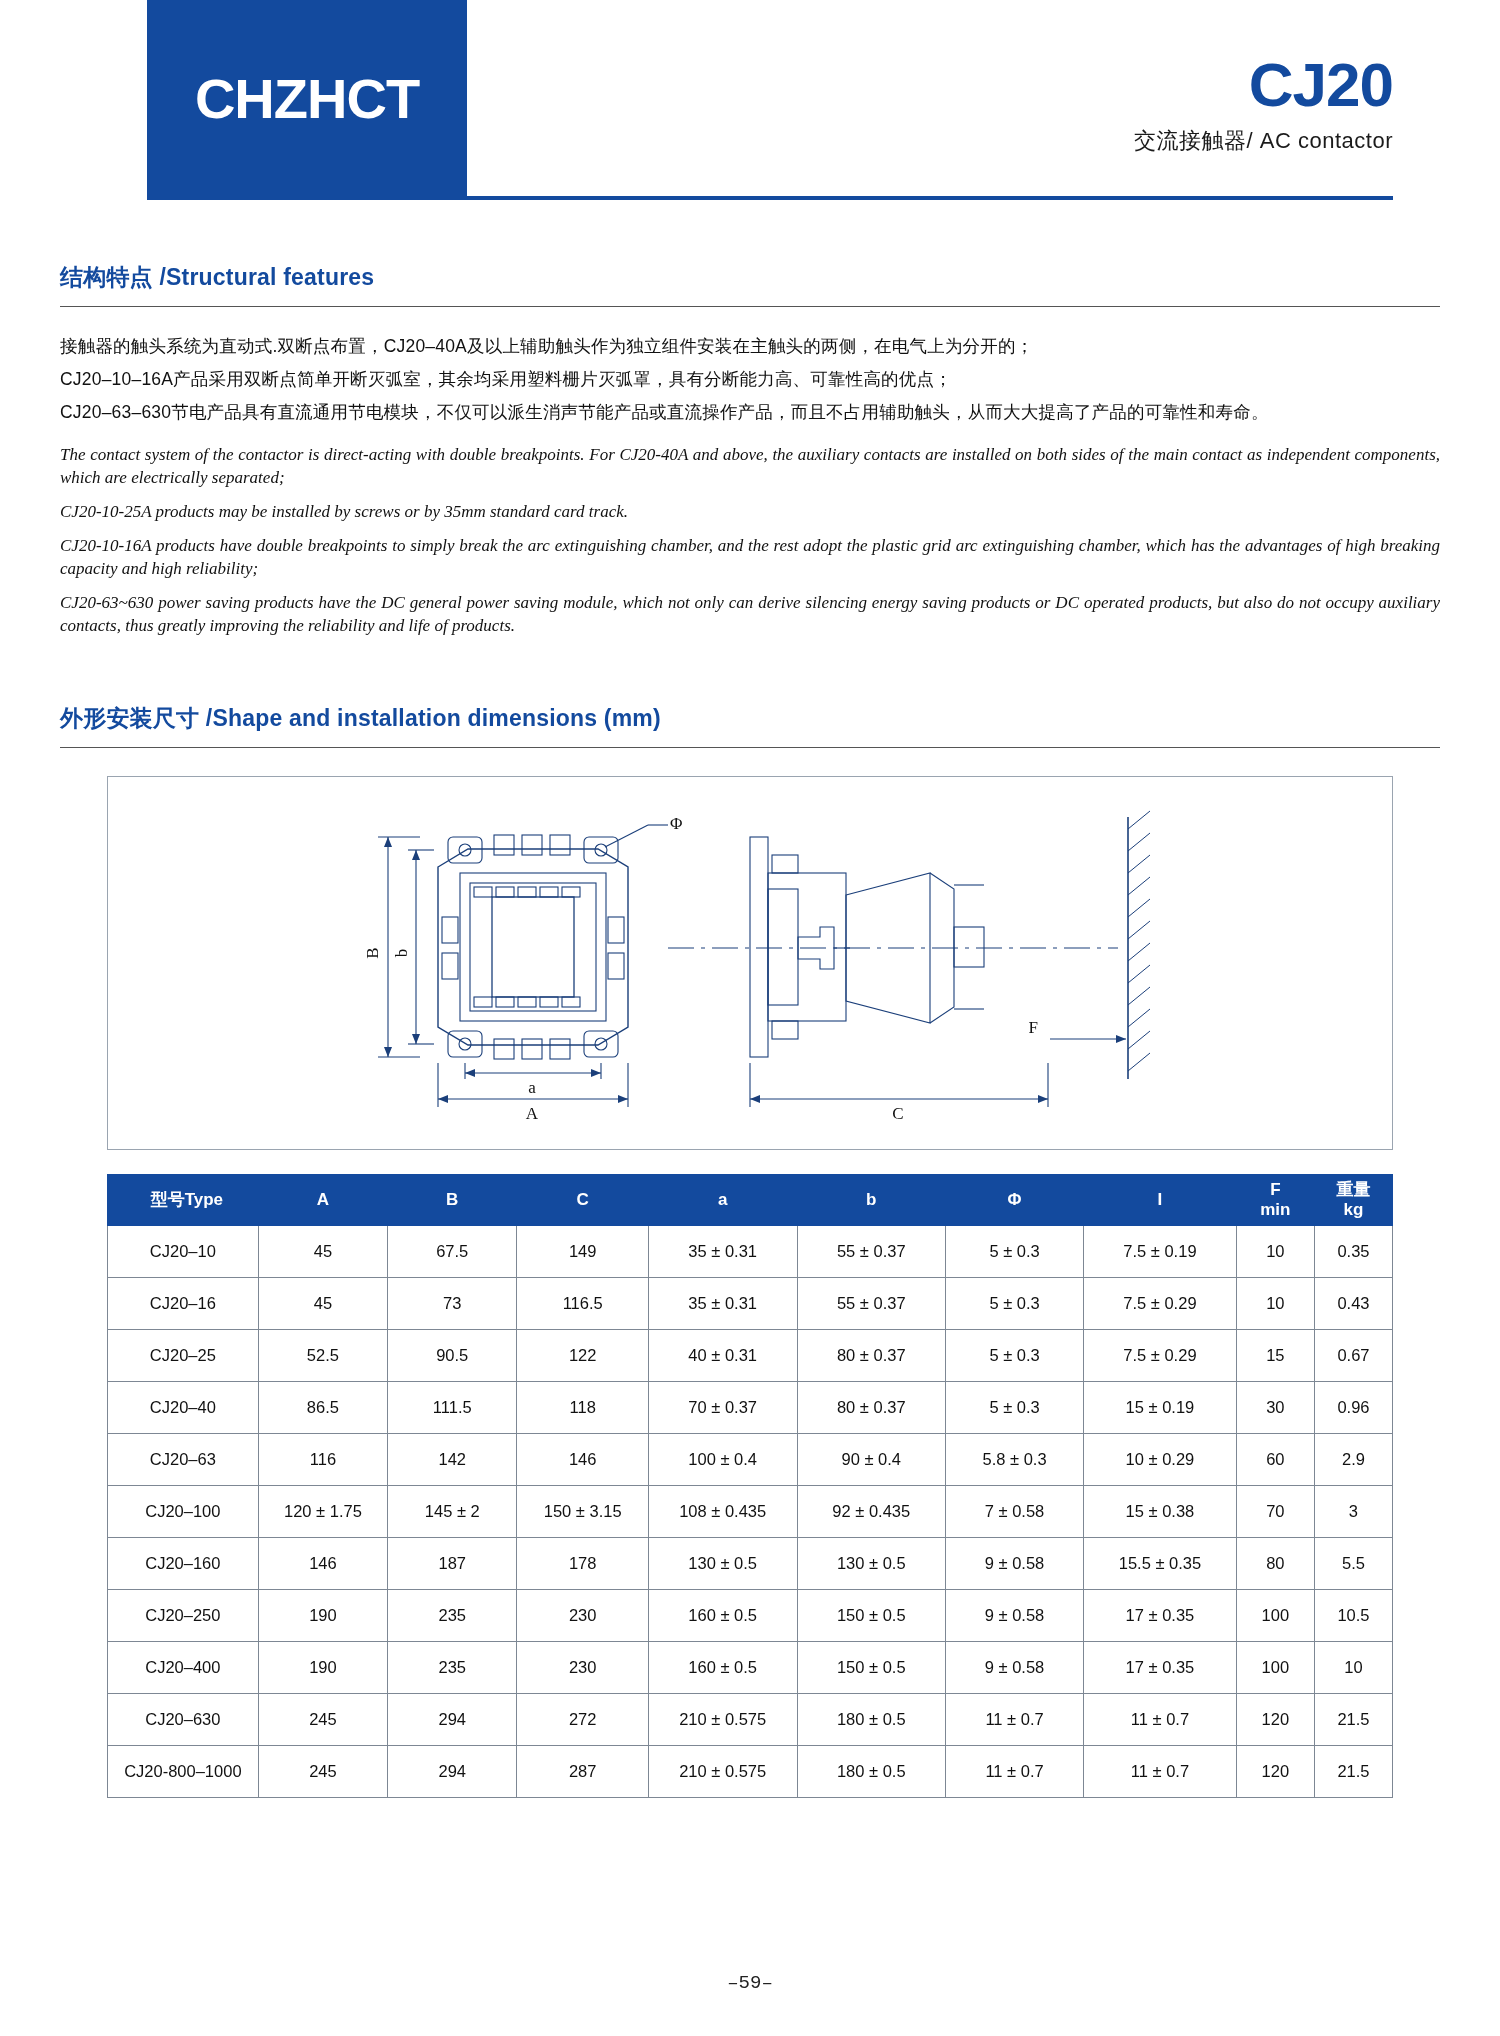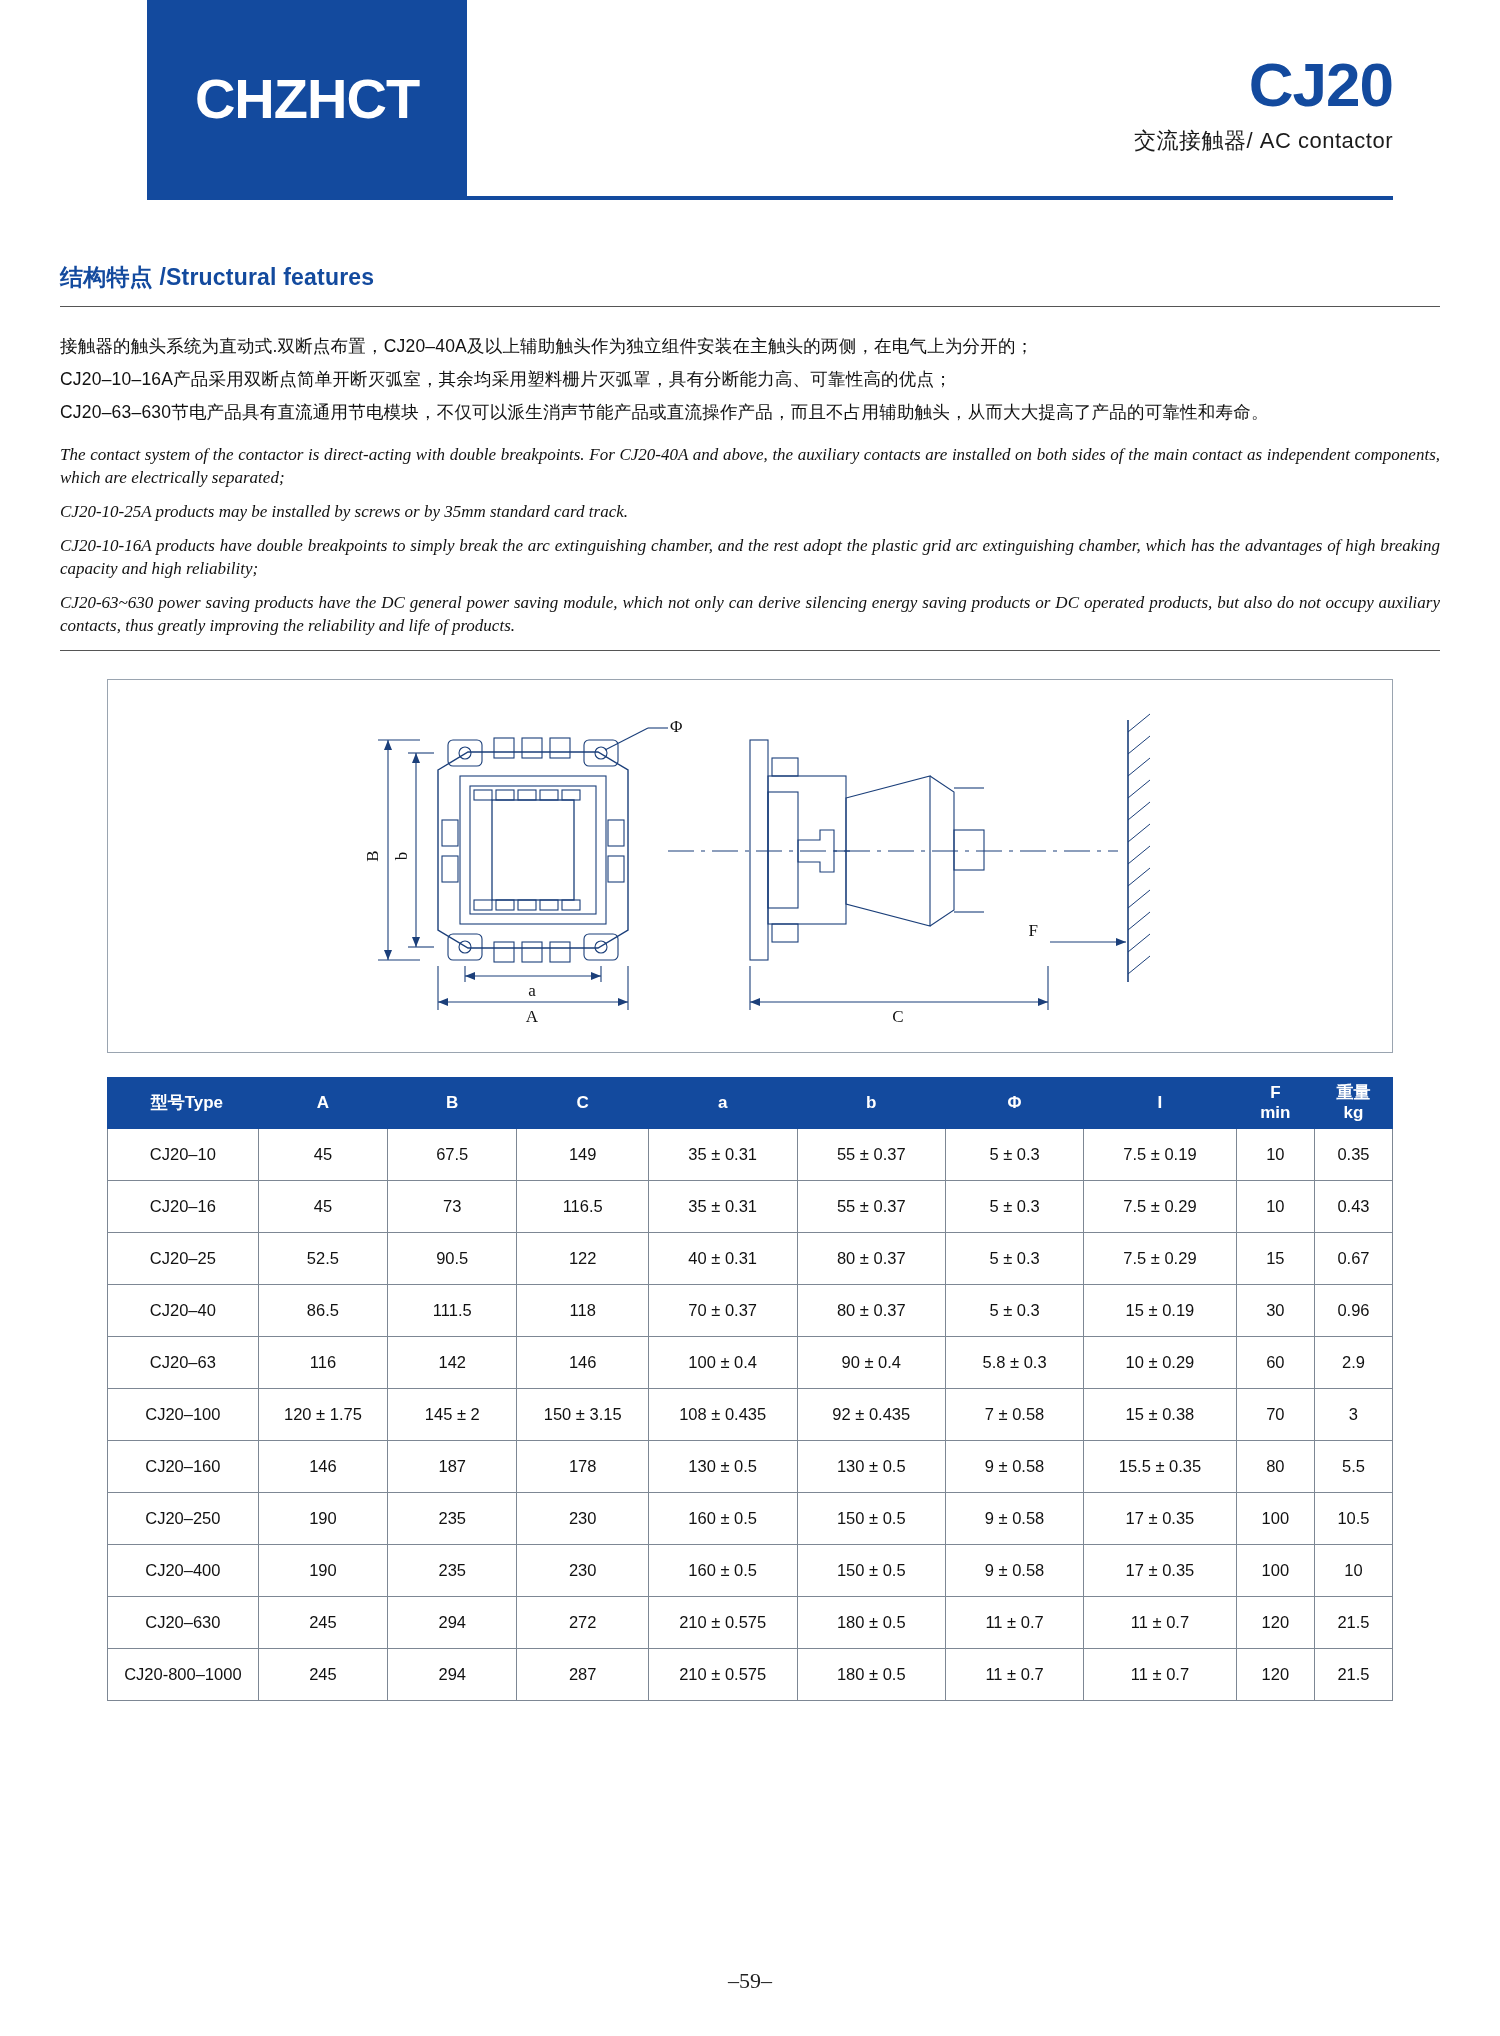--- a/index.html
+++ b/index.html
@@ -134,22 +134,22 @@
   .colE { width:134px; }
   .colF { width:124px; }
   .colG { width:138px; }
   .colH { width:68px; }
   .colI { width:68px; }
   .pagenum {
     position:absolute;
     bottom:42px;
     left:0; right:0;
     text-align:center;
-    font-size:22px;
-    font-family:Liberation Serif, serif;
+    font-size:19px;
+    font-family:Liberation Mono, monospace;
     color:#222;
   }
 </style>
 </head>
 <body>
 
 <div class="header">
   <div class="logo-block">
     <span class="logo-text">CHZHCT</span>
   </div>
@@ -172,20 +172,21 @@
 
   <div class="en-body">
     <p>The contact system of the contactor is direct-acting with double breakpoints. For CJ20-40A and above, the auxiliary contacts are installed on both sides of the main contact as independent components, which are electrically separated;</p>
     <p>CJ20-10-25A products may be installed by screws or by 35mm standard card track.</p>
     <p>CJ20-10-16A products have double breakpoints to simply break the arc extinguishing chamber, and the rest adopt the plastic grid arc extinguishing chamber, which has the advantages of high breaking capacity and high reliability;</p>
     <p>CJ20-63~630 power saving products have the DC general power saving module, which not only can derive silencing energy saving products or DC operated products, but also do not occupy auxiliary contacts, thus greatly improving the reliability and life of products.</p>
   </div>
 </div>
 
 <div class="section">
+  <div class="sec-title">外形安装尺寸 /Shape and installation dimensions (mm)</div>
   <div class="sec-rule"></div>
 </div>
 
 <div class="draw-box">
 <svg width="1284" height="370" viewBox="0 0 1284 370" xmlns="http://www.w3.org/2000/svg">
   <g stroke="#1b3f7a" fill="none" stroke-width="1.1">
 
     <path d="M330 90 L360 72 L490 72 L520 90 L520 250 L490 268 L360 268 L330 250 Z" stroke-width="1.4"></path>
 
     <rect x="340" y="60" width="34" height="26" rx="5"></rect>

